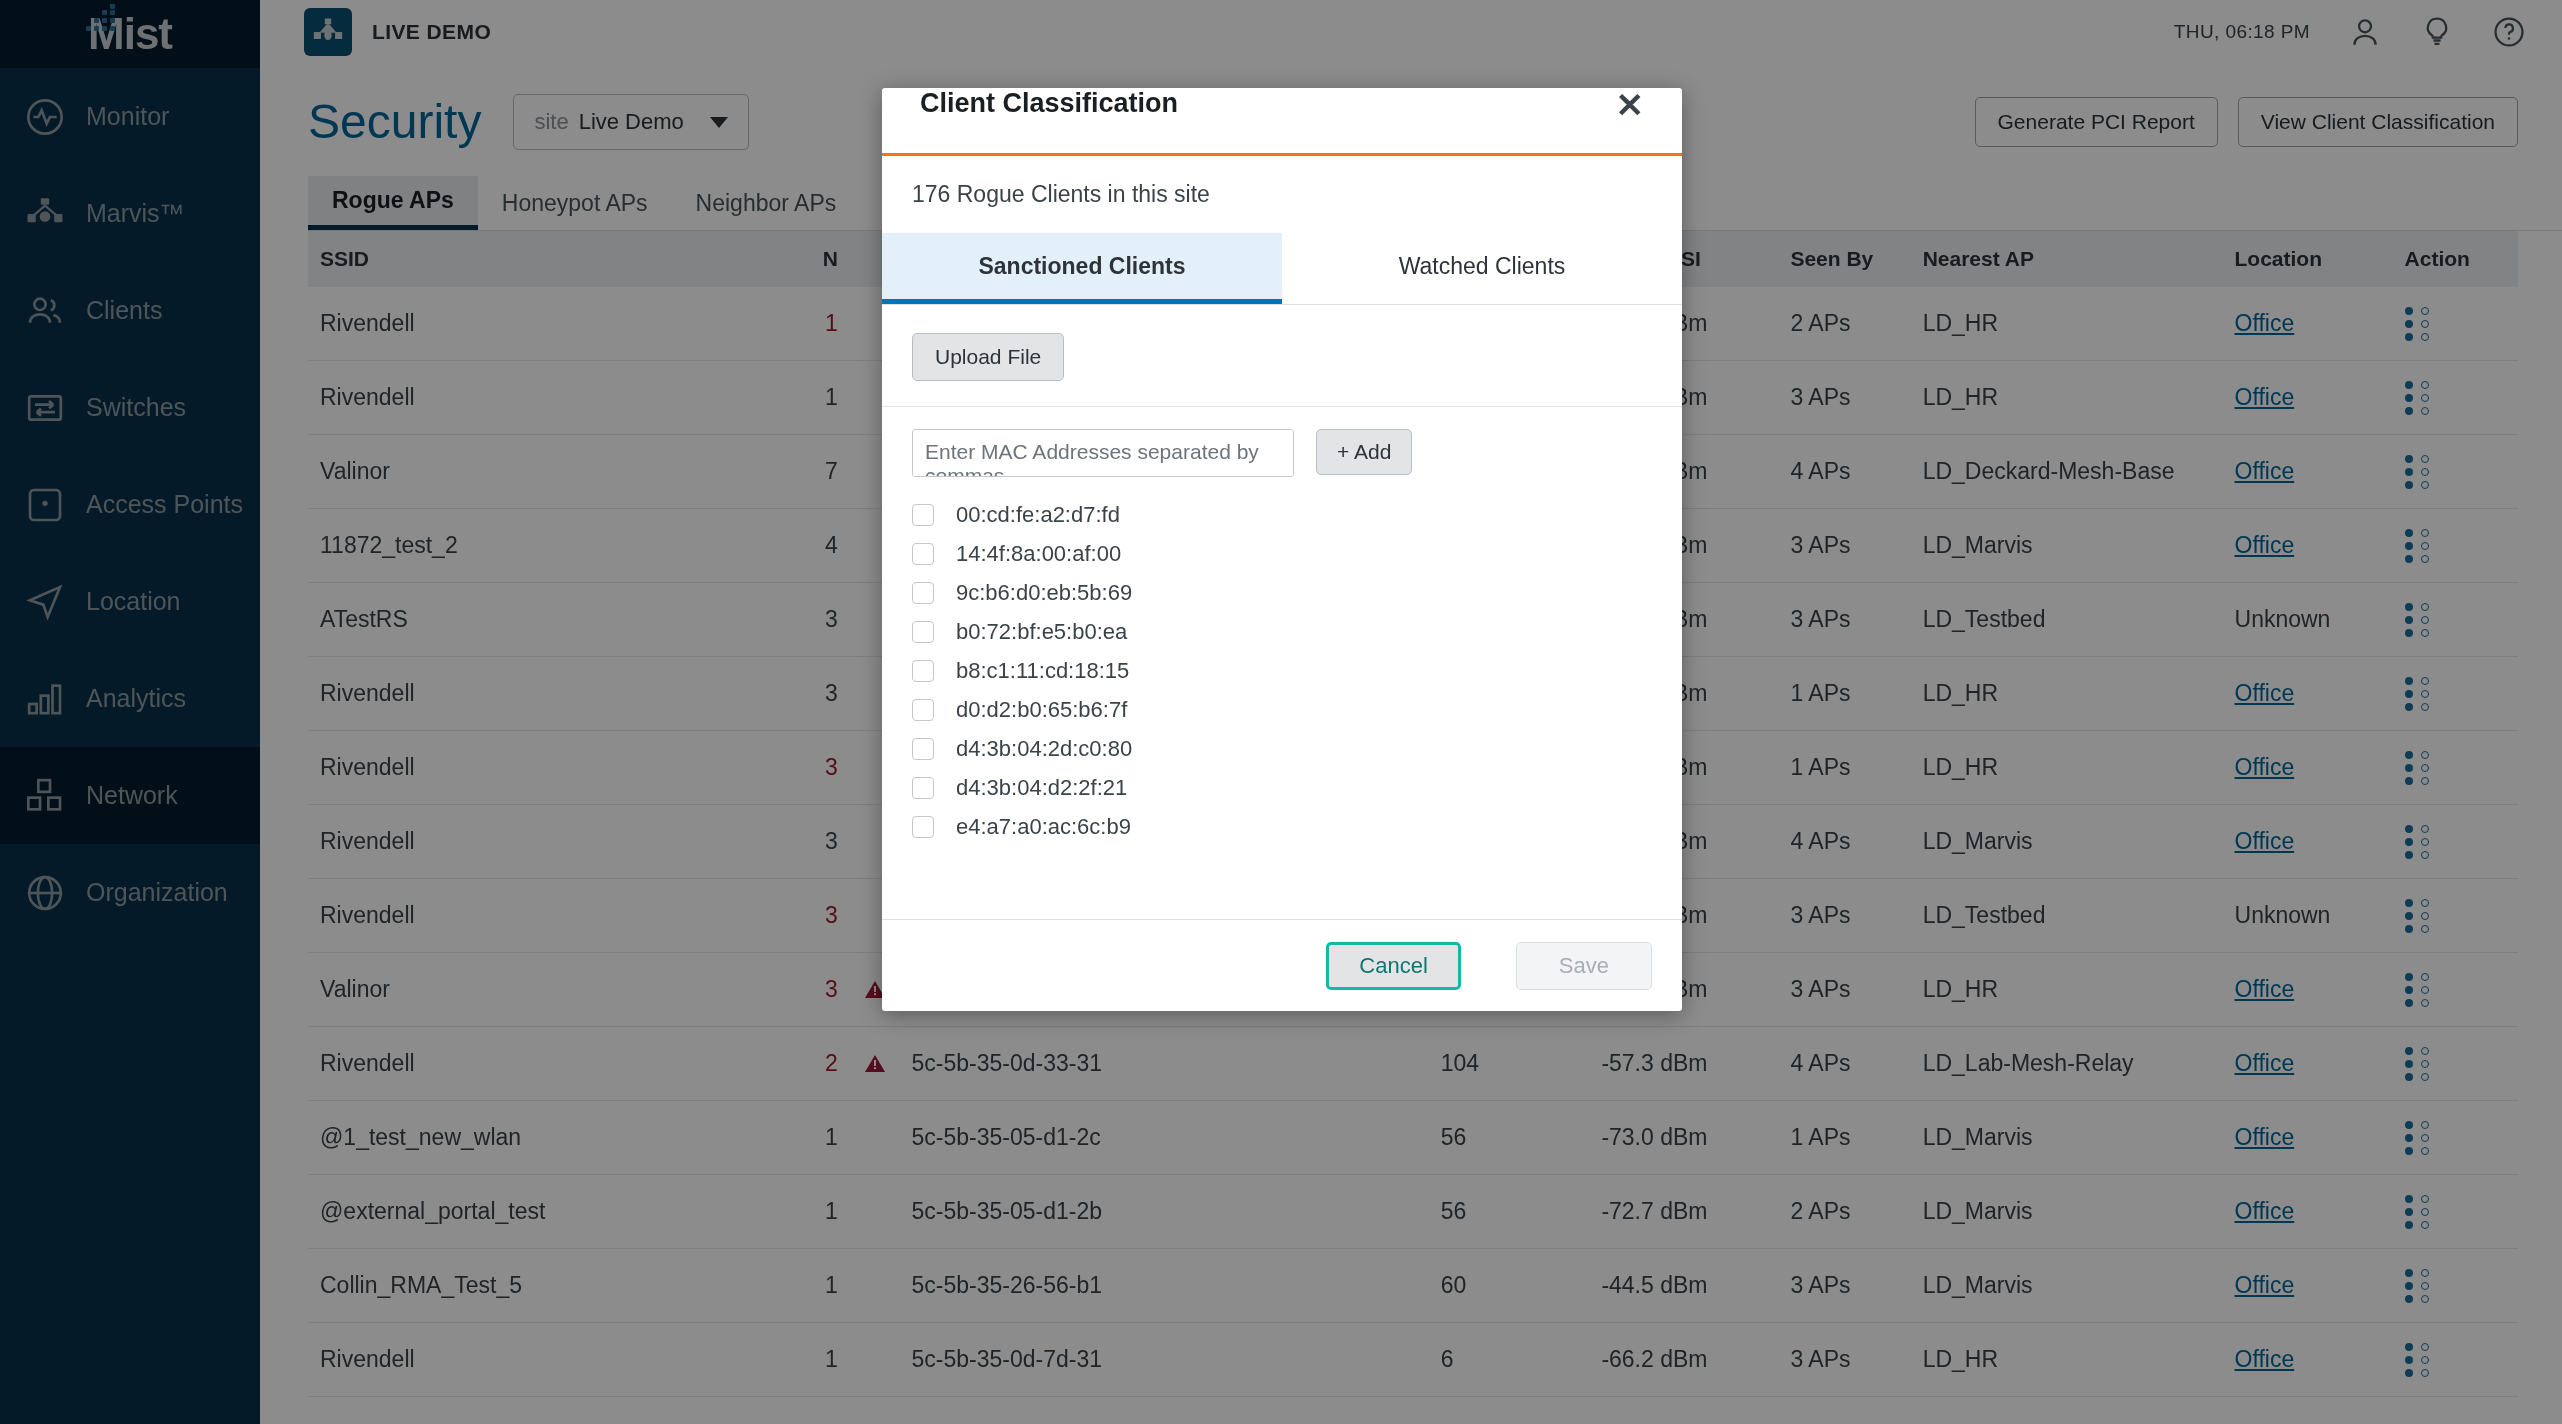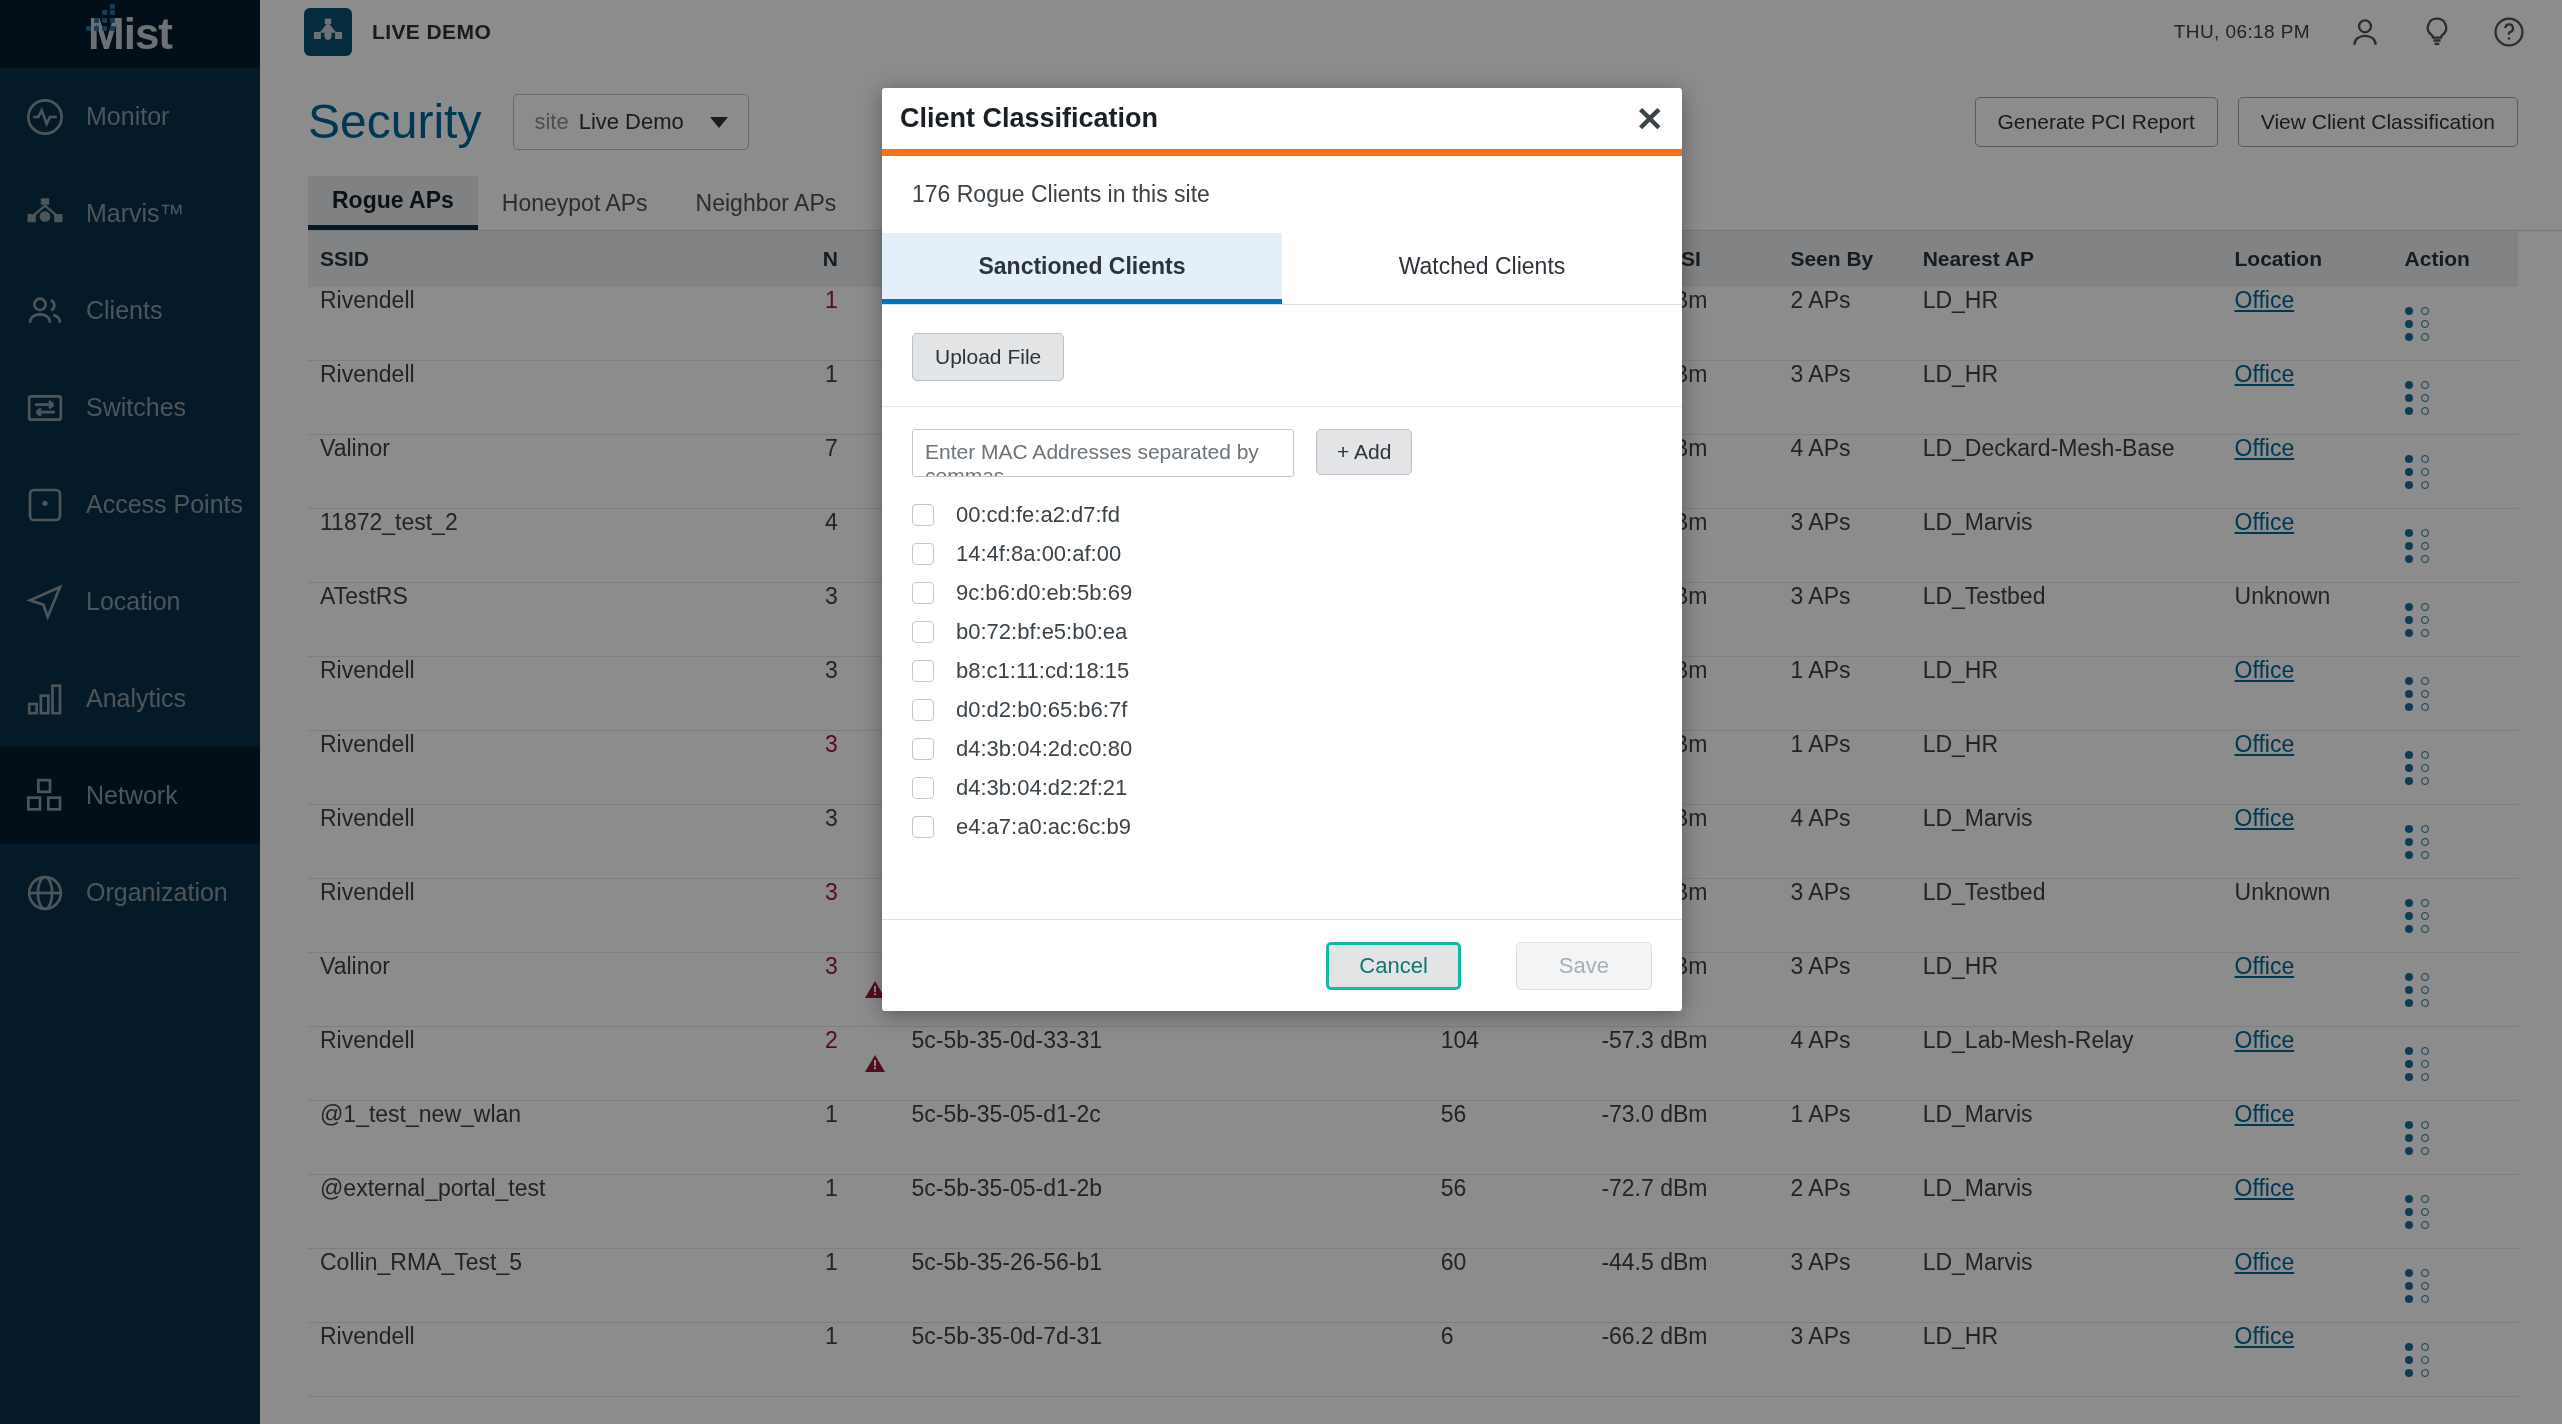--- a/index.html
+++ b/index.html
@@ -142,21 +142,21 @@
   }
 
   
   .tbl { margin: 0 44px 0 48px; width: calc(100% - 92px); }
   .tbl-head {
     display: flex; align-items: center;
     height: 56px; background: #eceff1;
     font-size: 21px; font-weight: bold; color: #2d3338;
   }
   .tbl-row {
-    display: flex; 
+    display: flex; align-items: center;
     height: 74px;
     border-bottom: 1px solid #e3e6e8;
     font-size: 23px; color: #3b4348;
   }
   .c-ssid   { width: 480px; padding-left: 12px; }
   .c-num    { width: 80px; text-align: right; }
   .c-warn   { width: 78px; display: flex; align-items: center; justify-content: center; }
   .c-bssid  { width: 560px; }
   .c-chan   { width: 170px; }
   .c-rssi   { width: 200px; }
@@ -177,23 +177,23 @@
     position: absolute;
     left: 882px; top: 88px;
     width: 800px; height: 923px;
     background: #ffffff;
     border-radius: 3px;
     box-shadow: 0 4px 22px rgba(0,0,0,0.35);
     z-index: 100;
     display: flex; flex-direction: column;
   }
   .modal-head {
-    height: 68px; display: flex; align-items: center;
-    padding: 0 18px;
-    border-bottom: 7px solid #f97316;
+    height: 68px; display: flex; 
+    padding: 0 38px;
+    border-bottom: 3px solid #f97316;
   }
   .modal-title { font-size: 27px; font-weight: bold; color: #1a1f23; }
   .modal-x {
     margin-left: auto; font-size: 34px; font-weight: bold; color: #3b4348;
     cursor: pointer; line-height: 1;
   }
   .modal-sub {
     height: 77px; display: flex; align-items: center;
     padding: 0 30px; font-size: 23px; color: #3b4348;
   }

